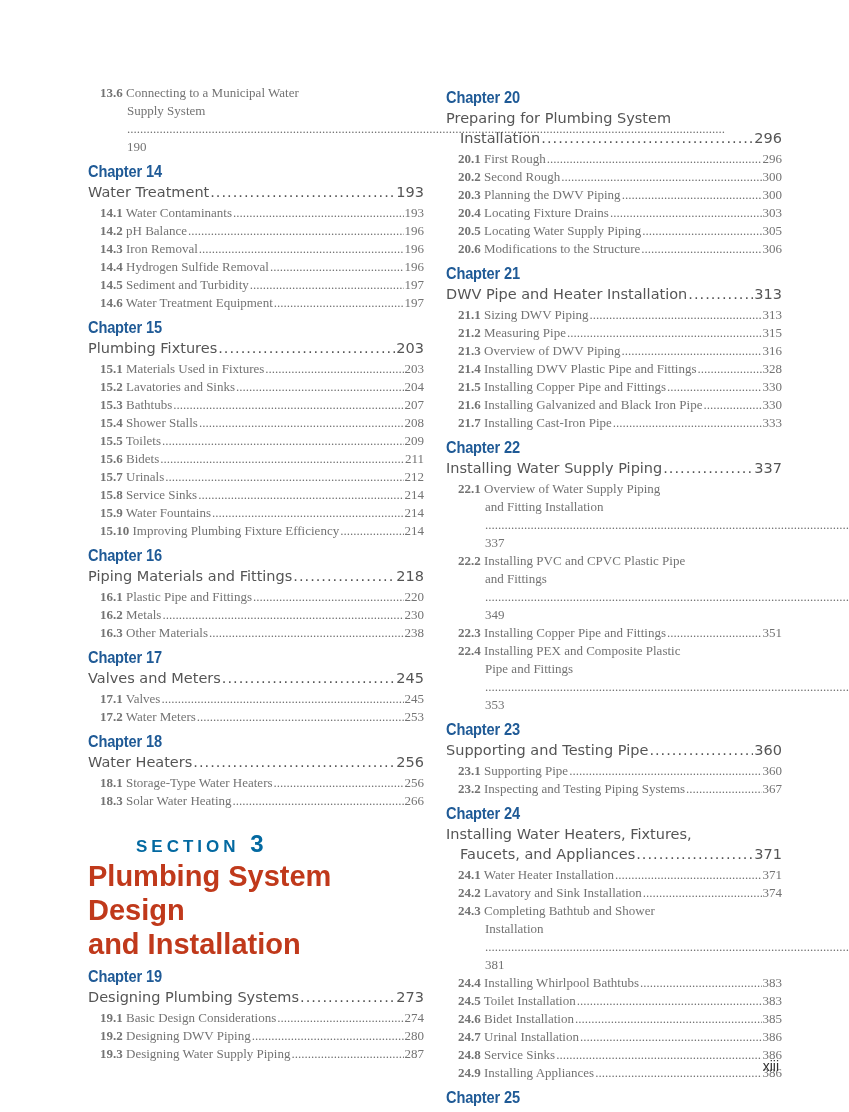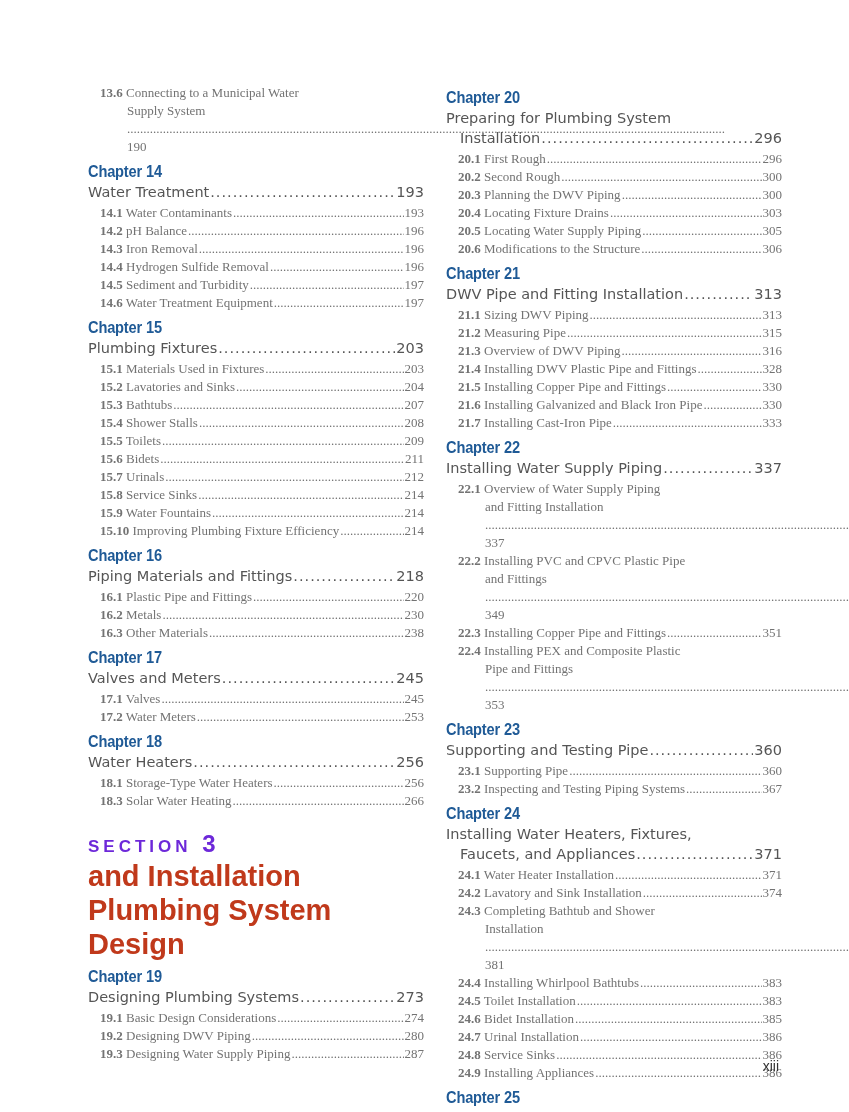--- a/index.html
+++ b/index.html
@@ -38,25 +38,26 @@
     font-size: 13px;
     line-height: 18px;
     padding-left: 12px;
   }
   .sub .num { font-weight: bold; }
   .sub .cont { padding-left: 26px; flex-direction: column; }
   .sub .lead { display: block; white-space: nowrap; }
   .section-block { margin-top: 22px; }
   .section-kicker {
     font-family: "Liberation Sans", sans-serif;
-    color: #6d28d9;
+    color: #0369a1;
     font-size: 17px;
     letter-spacing: 4px;
     font-weight: bold;
     line-height: 24px;
+    margin-left: 48px;
   }
   .section-kicker .secnum { font-size: 24px; letter-spacing: 0; margin-left: 2px; }
   .section-title {
     font-family: "Liberation Sans", sans-serif;
     color: #c0391b;
     font-weight: bold;
     font-size: 29px;
     line-height: 34px;
     margin-top: 0px;
   }
@@ -294,22 +295,22 @@
             <span class="dots"></span>
             <span class="pg">266</span>
           </div>
         </div>
       </div>
     </div>
 
   <div class="section-block">
     <div class="section-kicker"><span>SECTION</span> <span class="secnum">3</span></div>
     <div class="section-title">
+      <div>Plumbing System Design</div>
       <div>and Installation</div>
-      <div>Plumbing System Design</div>
     </div>
   </div>
   <div id="left-chapters-b">
       <div>
         <div class="chap-label">Chapter 19</div>
         <div class="chap-title">
           <div class="row">
             <span class="txt">Designing Plumbing Systems</span>
             <span class="dots"></span>
             <span class="pg">273</span>
@@ -394,21 +395,21 @@
             <span class="txt"><span class="num">20.6</span> <span>Modifications to the Structure</span></span>
             <span class="dots"></span>
             <span class="pg">306</span>
           </div>
         </div>
       </div>
       <div>
         <div class="chap-label">Chapter 21</div>
         <div class="chap-title">
           <div class="row">
-            <span class="txt">DWV Pipe and Fitting Installation</span>
+            <span class="txt">DWV Pipe and Heater Installation</span>
             <span class="dots"></span>
             <span class="pg">313</span>
           </div>
         </div>
         <div class="gap" style="height: 2px;"></div>
         <div class="sub">
           <div class="row">
             <span class="txt"><span class="num">21.1</span> <span>Sizing DWV Piping</span></span>
             <span class="dots"></span>
             <span class="pg">313</span>

